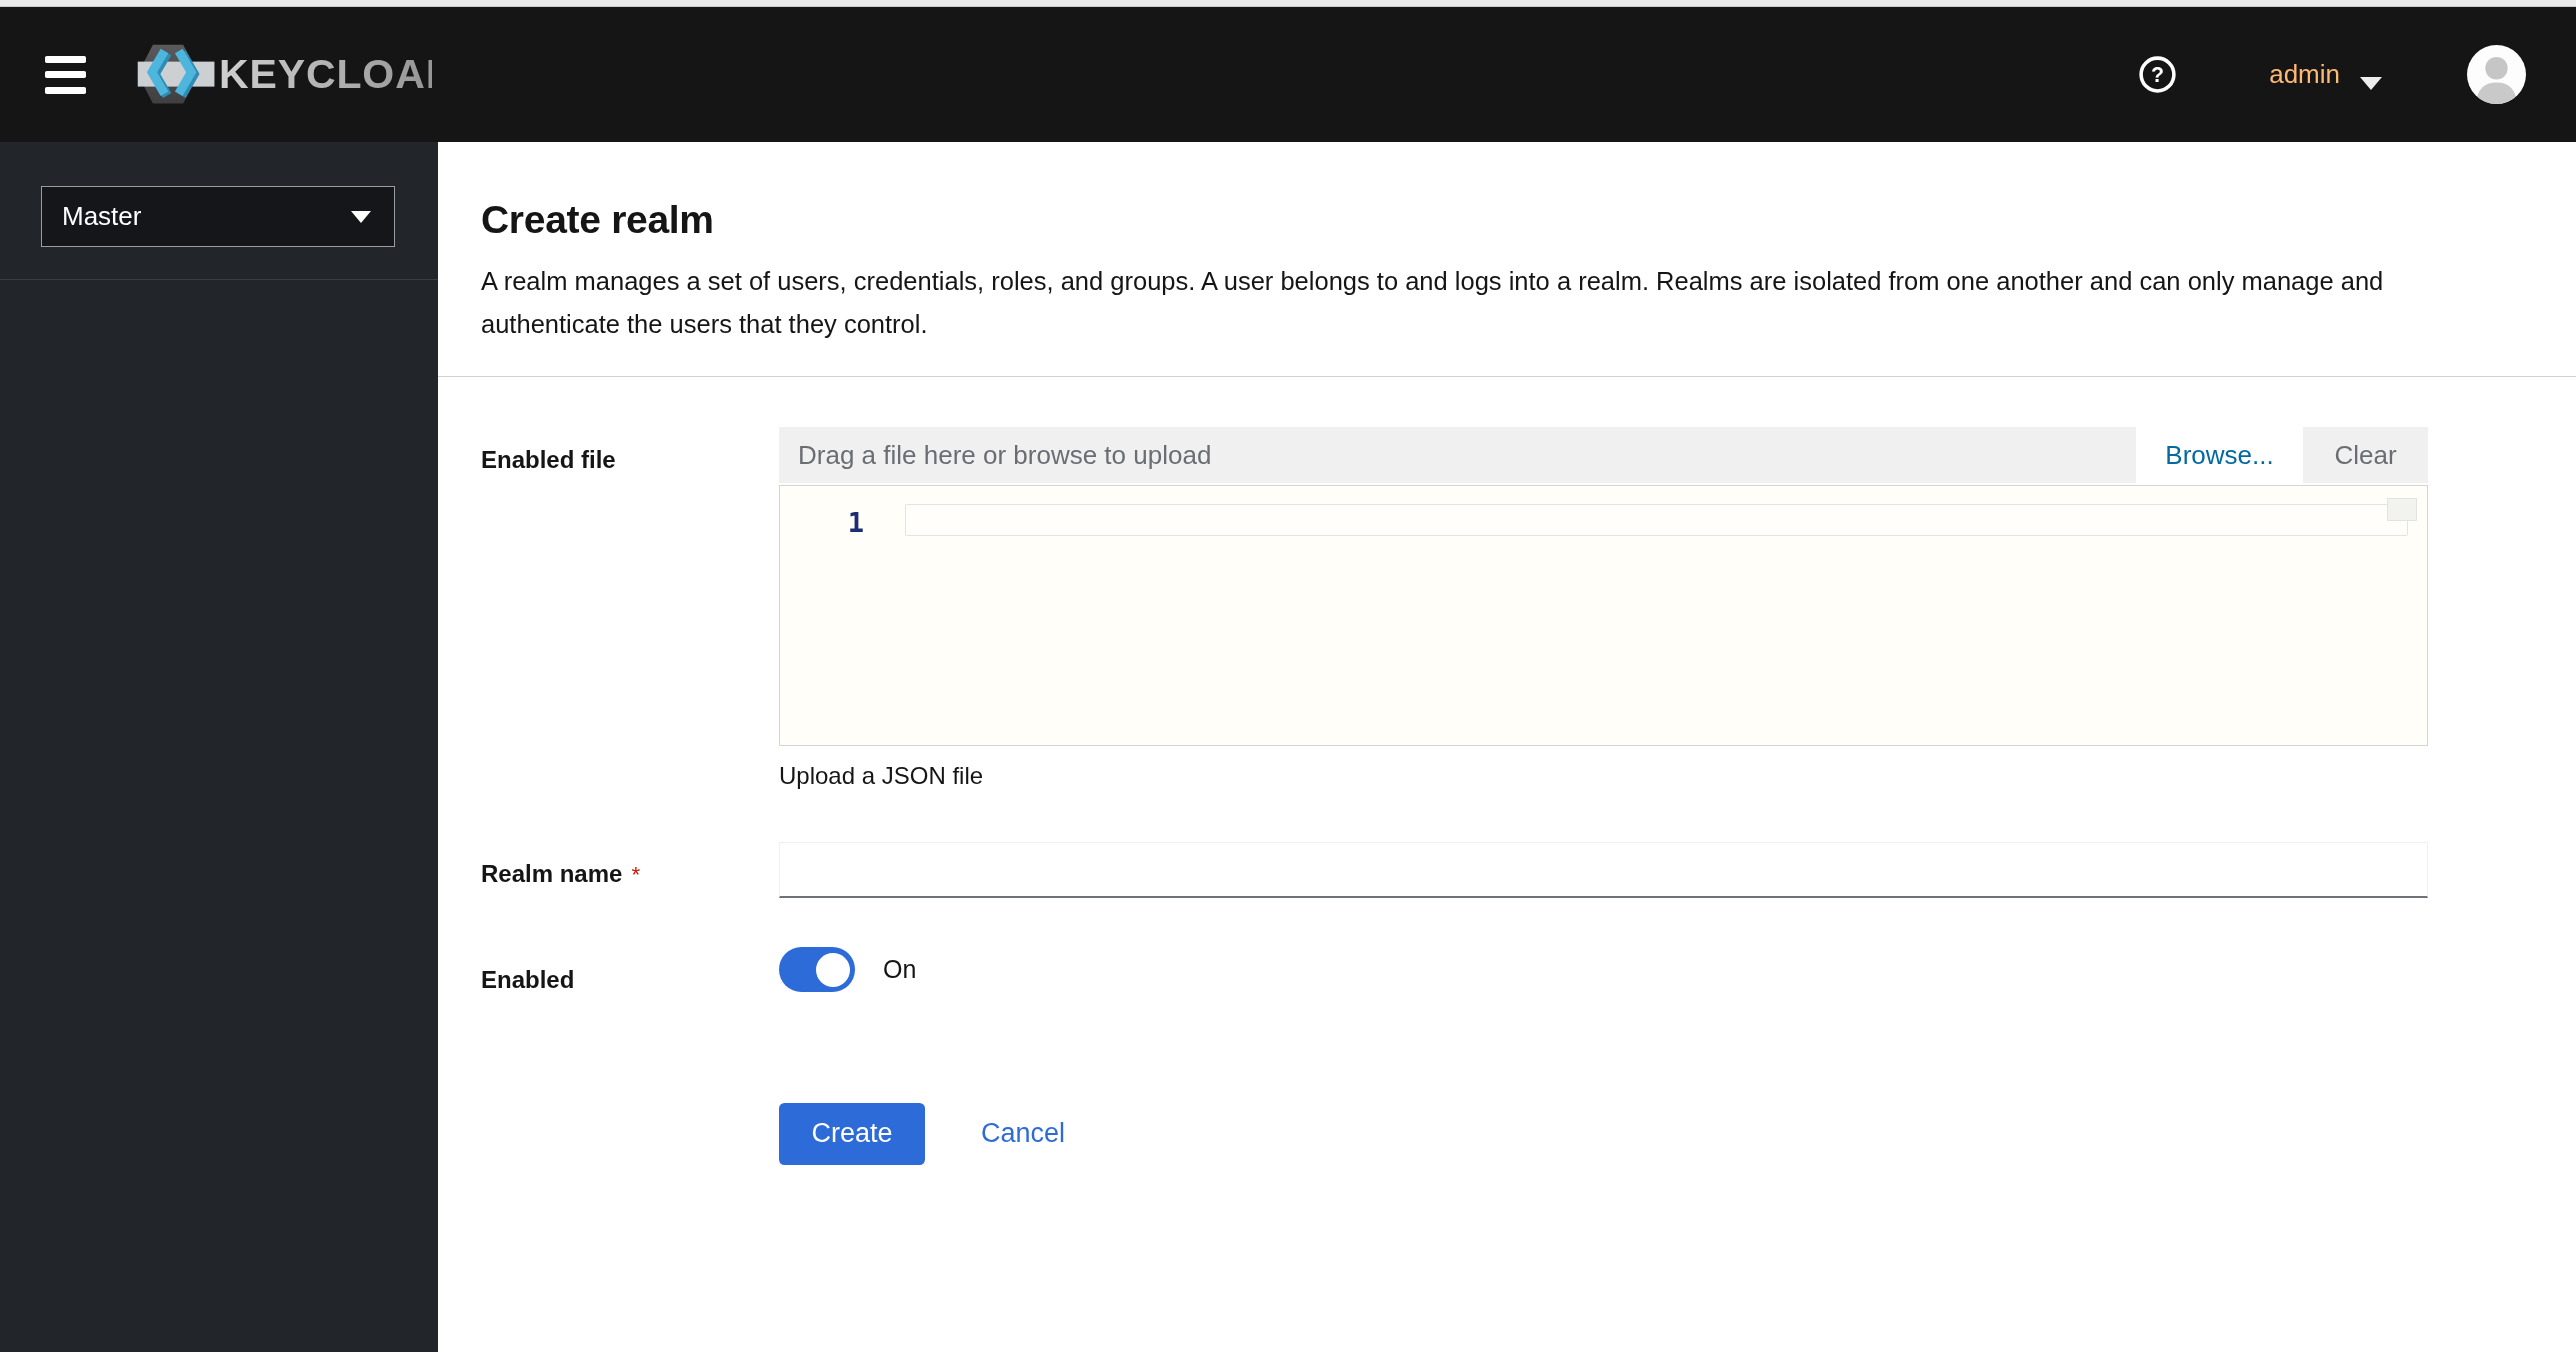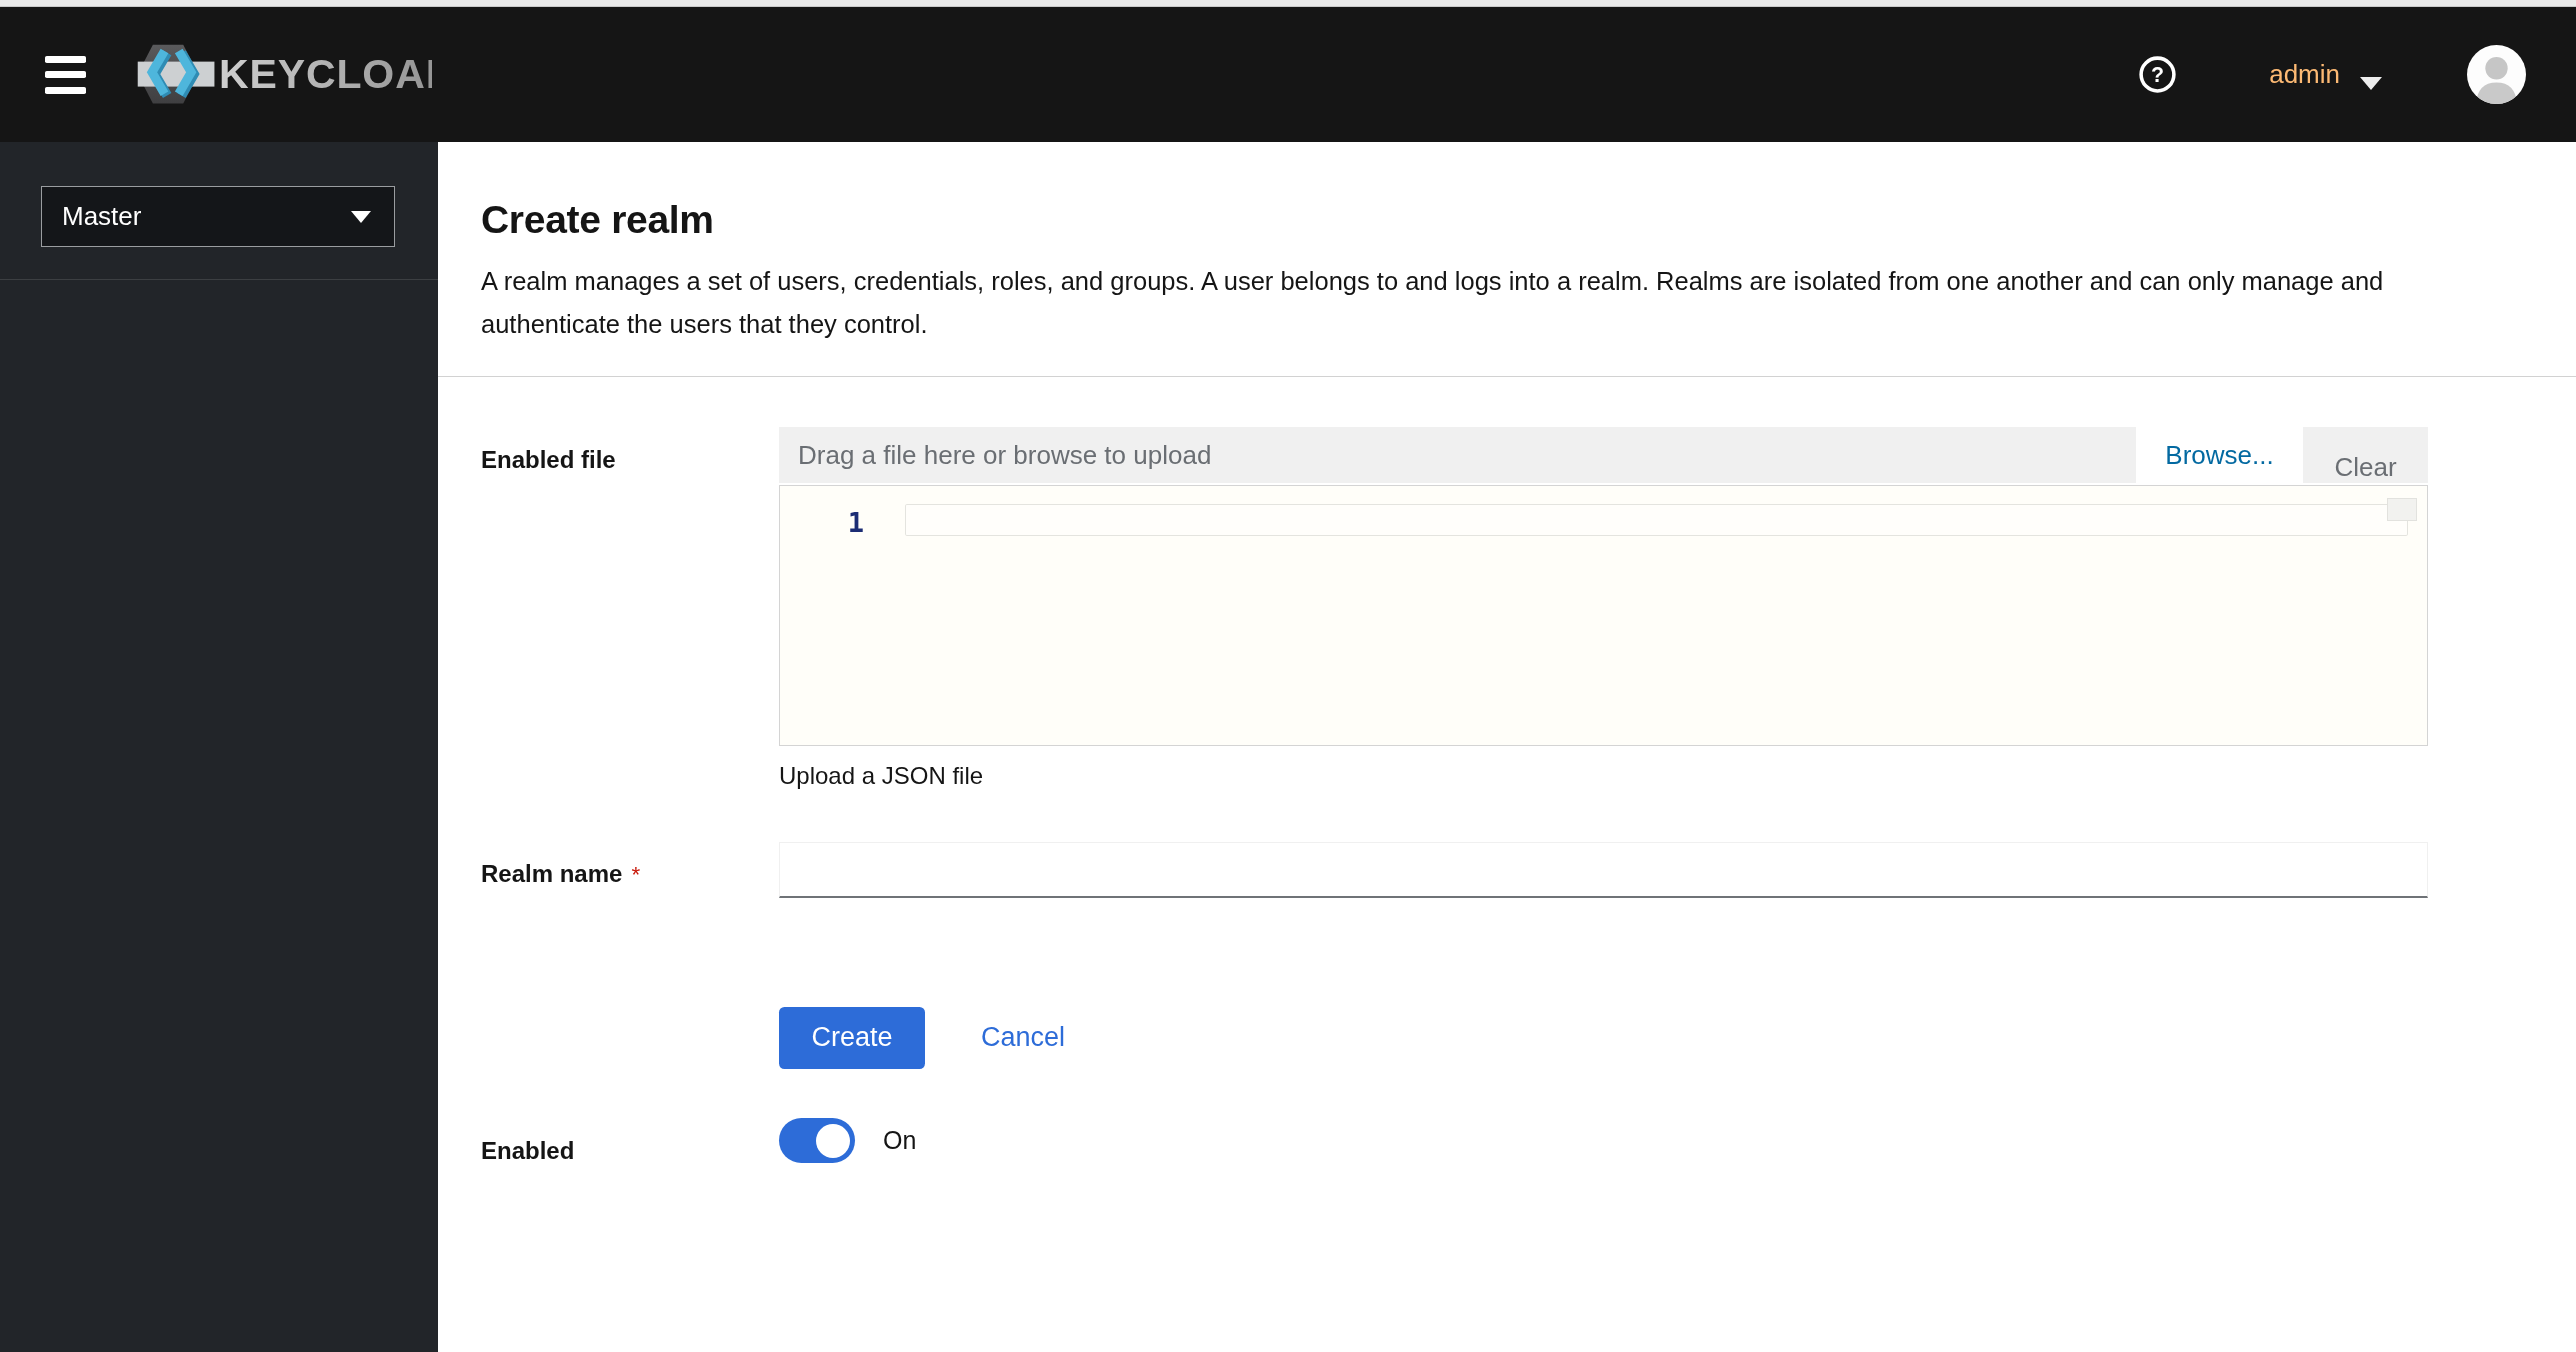--- a/index.html
+++ b/index.html
@@ -66,21 +66,21 @@
   .form-label { font-size:24px; font-weight:700; color:#151515; }
   .required { color:#c9190b; margin-left:9px; font-size:22.4px; font-weight:400; }
 
   .dragbar { position:relative; height:56px; background:#f0f0f0; display:flex; align-items:center; }
   .dragbar-placeholder { margin-left:19px; font-size:26px; color:#6a6e73; }
   .browse-btn {
     position:absolute; right:125px; top:0; height:56px; width:167px;
     background:#fff; border:none; font-family:inherit; font-size:26px; color:#0369a1; cursor:pointer;
   }
   .clear-btn {
-    position:absolute; right:0; top:12px; height:56px; width:125px;
+    position:absolute; right:0; top:0; height:56px; width:125px;
     background:transparent; border:none; font-family:inherit; font-size:26px; color:#6a6e73;
   }
 
   .code-editor {
     position:relative; margin-top:1.8px; height:261px;
     background:#fffef9; border:0.9px solid #d4d4d4;
   }
   .gutter-line-number {
     position:absolute; left:57px; top:21.5px; width:27px; text-align:right;
     font-family:"DejaVu Sans Mono", monospace; font-size:27px; font-weight:700; color:#1c2d74;
@@ -234,34 +234,34 @@
 
       <div class="form-row row-realm-name">
         <div class="form-label">
           <span>Realm name</span><span class="required">*</span>
         </div>
         <div>
           <input type="text" class="text-input" value="" style="">
         </div>
       </div>
 
-      <div class="form-row row-actions">
-        <div></div>
-        <div class="actions">
-          <button type="button" class="create-btn">Create</button>
-          <button type="button" class="cancel-link">Cancel</button>
-        </div>
-      </div>
-
       <div class="form-row row-enabled">
         <div class="form-label">Enabled</div>
         <div class="toggle-wrap">
           <button type="button" class="toggle" aria-checked="true">
             <span class="toggle-knob"></span>
           </button>
           <span class="toggle-state">On</span>
         </div>
       </div>
 
+      <div class="form-row row-actions">
+        <div></div>
+        <div class="actions">
+          <button type="button" class="create-btn">Create</button>
+          <button type="button" class="cancel-link">Cancel</button>
+        </div>
+      </div>
+
     </form>
   </main>
 </div>
 
 
 </body></html>

